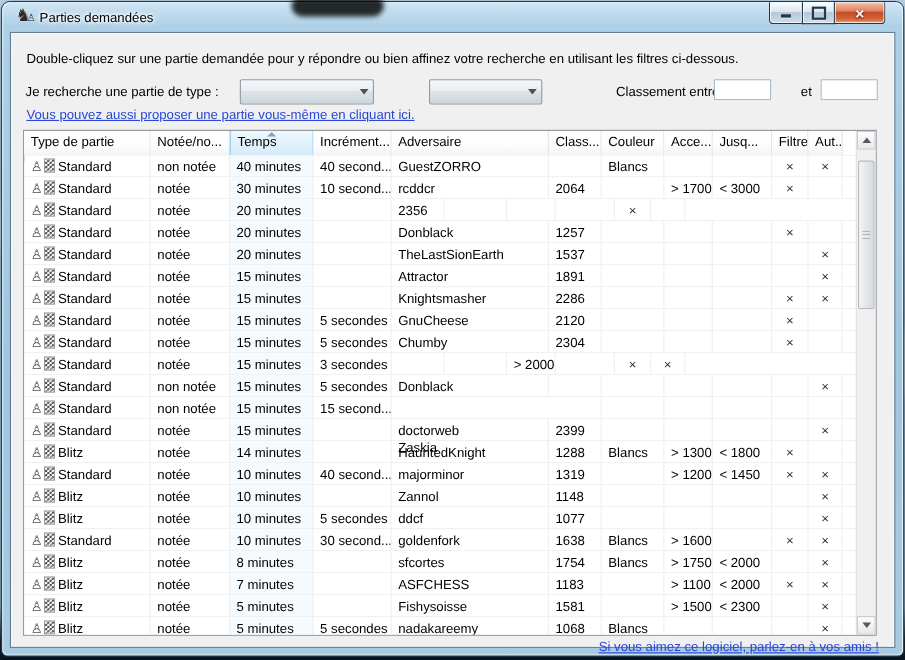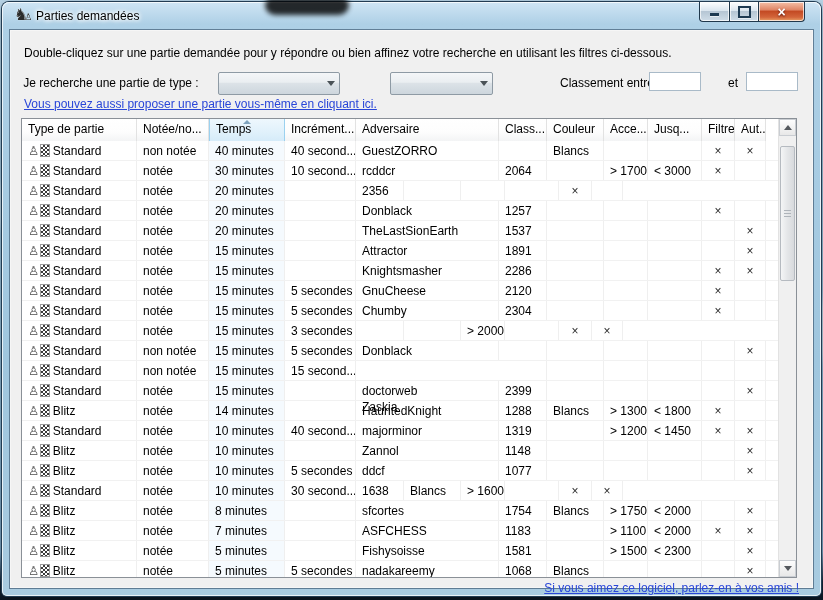--- a/index.html
+++ b/index.html
@@ -828,20 +828,23 @@
               </div>
               <div class="cell al-left" style="width: 72px;">
                 <span>notée</span>
               </div>
               <div class="cell al-left sortedcol" style="width: 76px;">
                 <span>10 minutes</span>
               </div>
               <div class="cell al-left" style="width: 71px;">
                 <span>30 second...</span>
               </div>
+              <div class="cell al-left" style="width: 143px;">
+                <span>goldenfork</span>
+              </div>
               <div class="cell al-left" style="width: 48px;">
                 <span>1638</span>
               </div>
               <div class="cell al-left" style="width: 57px;">
                 <span>Blancs</span>
               </div>
               <div class="cell al-left" style="width: 44px;">
                 <span>&gt; 1600</span>
               </div>
               <div class="cell al-left" style="width: 54px;">

